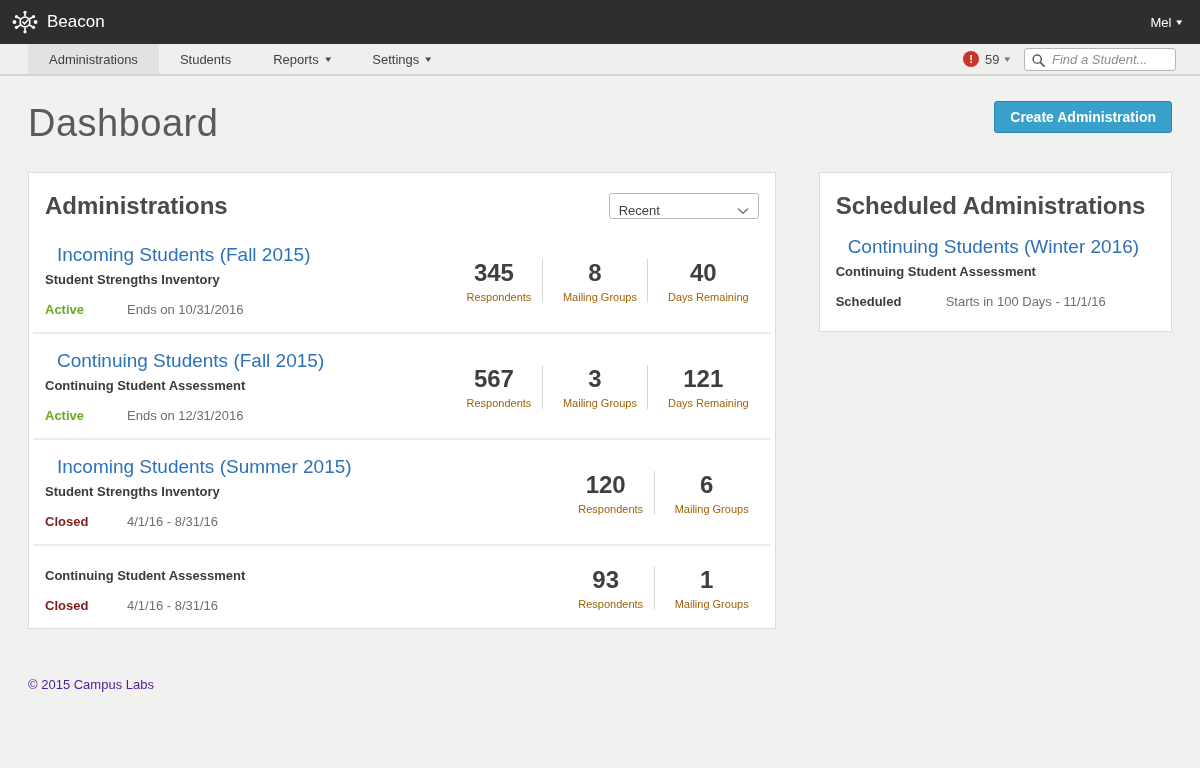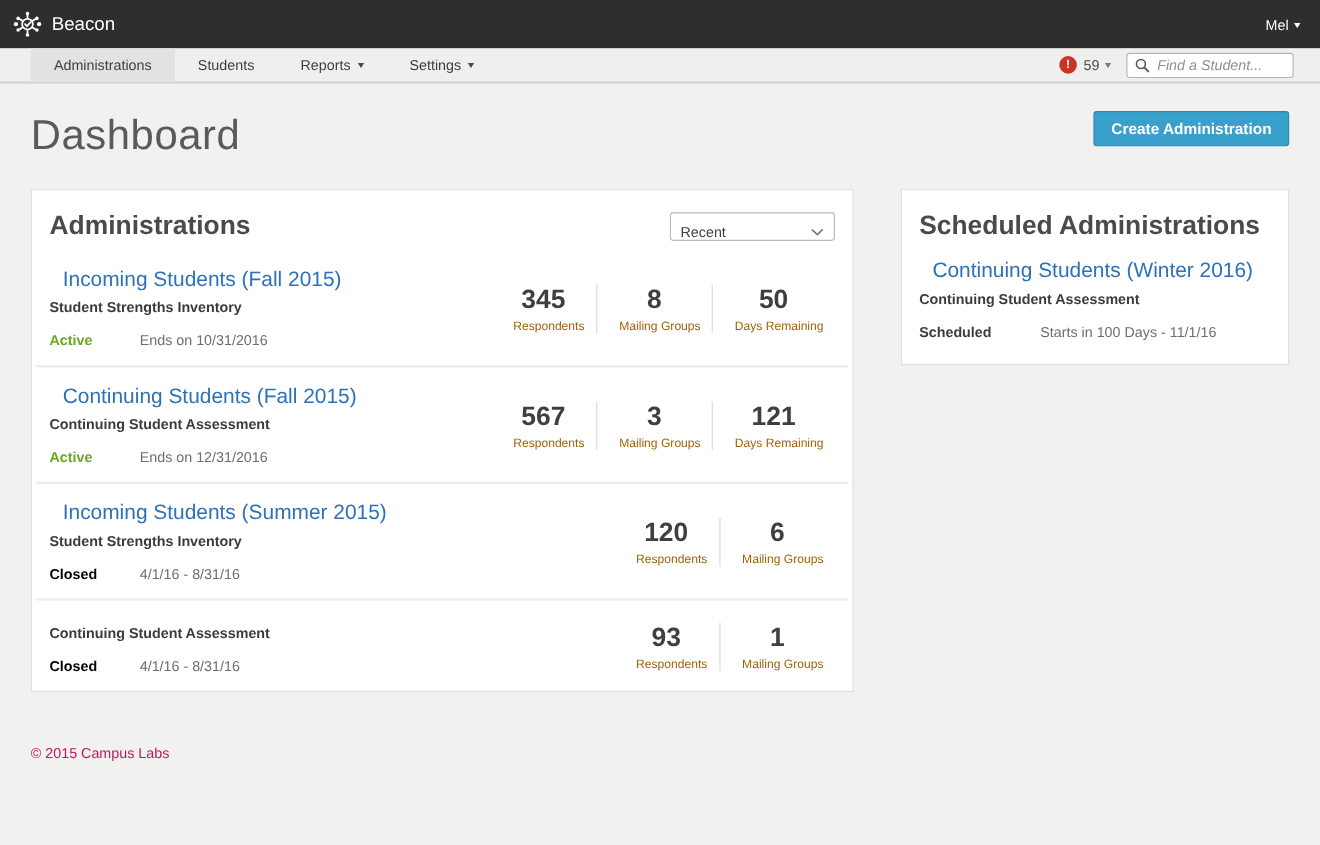--- a/index.html
+++ b/index.html
@@ -47,33 +47,33 @@
   .panel-heading { font-size:24px; font-weight:bold; color:#4a4a4a; }
   .sort-select { width:150px; height:26px; border:1px solid #b9b9b7; border-radius:3px; background:#ffffff; display:flex; align-items:flex-end; justify-content:space-between; padding:0 9px; font-size:13px; color:#3f3f3f; cursor:pointer; }
 
   .admin-item { display:flex; padding:16px 16px 15px 16px; }
   .item-info { flex:1; min-width:0; }
   .item-title { font-size:19px; color:#2d72b8; font-weight:400; cursor:pointer; display:inline-block;margin-left:12px; }
   .item-sub { font-size:13px; font-weight:bold; color:#3b3b3b; margin-top:6px; }
   .item-status-row { display:flex; margin-top:15px; font-size:13px; align-items:baseline; }
   .status { font-weight:bold; width:82px; flex:none; }
   .status.active { color:#69a822; }
-  .status.closed { color:#000000; }
+  .status.closed { color:#7f1d1d; }
   .status.scheduled { color:#3b3b3b; width:110px; }
   .item-date { color:#6e6e6e; }
   .stats { display:flex; align-self:center; flex:none; }
   .stat { min-width:96px; padding:0 10px; text-align:center; }
   .stat + .stat { border-left:1px solid #d7d7d5; }
   .stat-value { font-size:24px; font-weight:bold; color:#3f3f3f; }
   .stat-label { font-size:11px; color:#a16207; margin-top:4px; white-space:nowrap;margin-left:10px; }
   .separator { height:2px; background:#ebebe9; margin:0 4px; }
 
   .sched-item { padding:8px 16px 22px 16px; }
 
-  .footer { font-size:13px; color:#be185d; margin-top:48px; }
+  .footer { font-size:13px; color:#4c1d95; margin-top:48px; }
 </style>
 </head>
 <body>
 
 <div class="topbar">
   <div class="brand">
     <span class="logo">
       <svg width="26" height="26" viewBox="0 0 32 32">
         <g stroke="#ffffff" stroke-width="2" fill="none" stroke-linecap="round">
           <circle cx="16" cy="16" r="6"></circle>
@@ -175,21 +175,21 @@
         <div class="stats">
           <div class="stat">
             <div class="stat-value">345</div>
             <div class="stat-label">Respondents</div>
           </div>
           <div class="stat">
             <div class="stat-value">8</div>
             <div class="stat-label">Mailing Groups</div>
           </div>
           <div class="stat">
-            <div class="stat-value">50</div>
+            <div class="stat-value">40</div>
             <div class="stat-label">Days Remaining</div>
           </div>
         </div>
       </div>
       <div class="separator"></div>
 
       <div class="admin-item">
         <div class="item-info">
           <a class="item-title">Continuing Students (Fall 2015)</a>
           <div class="item-sub">Continuing Student Assessment</div>

